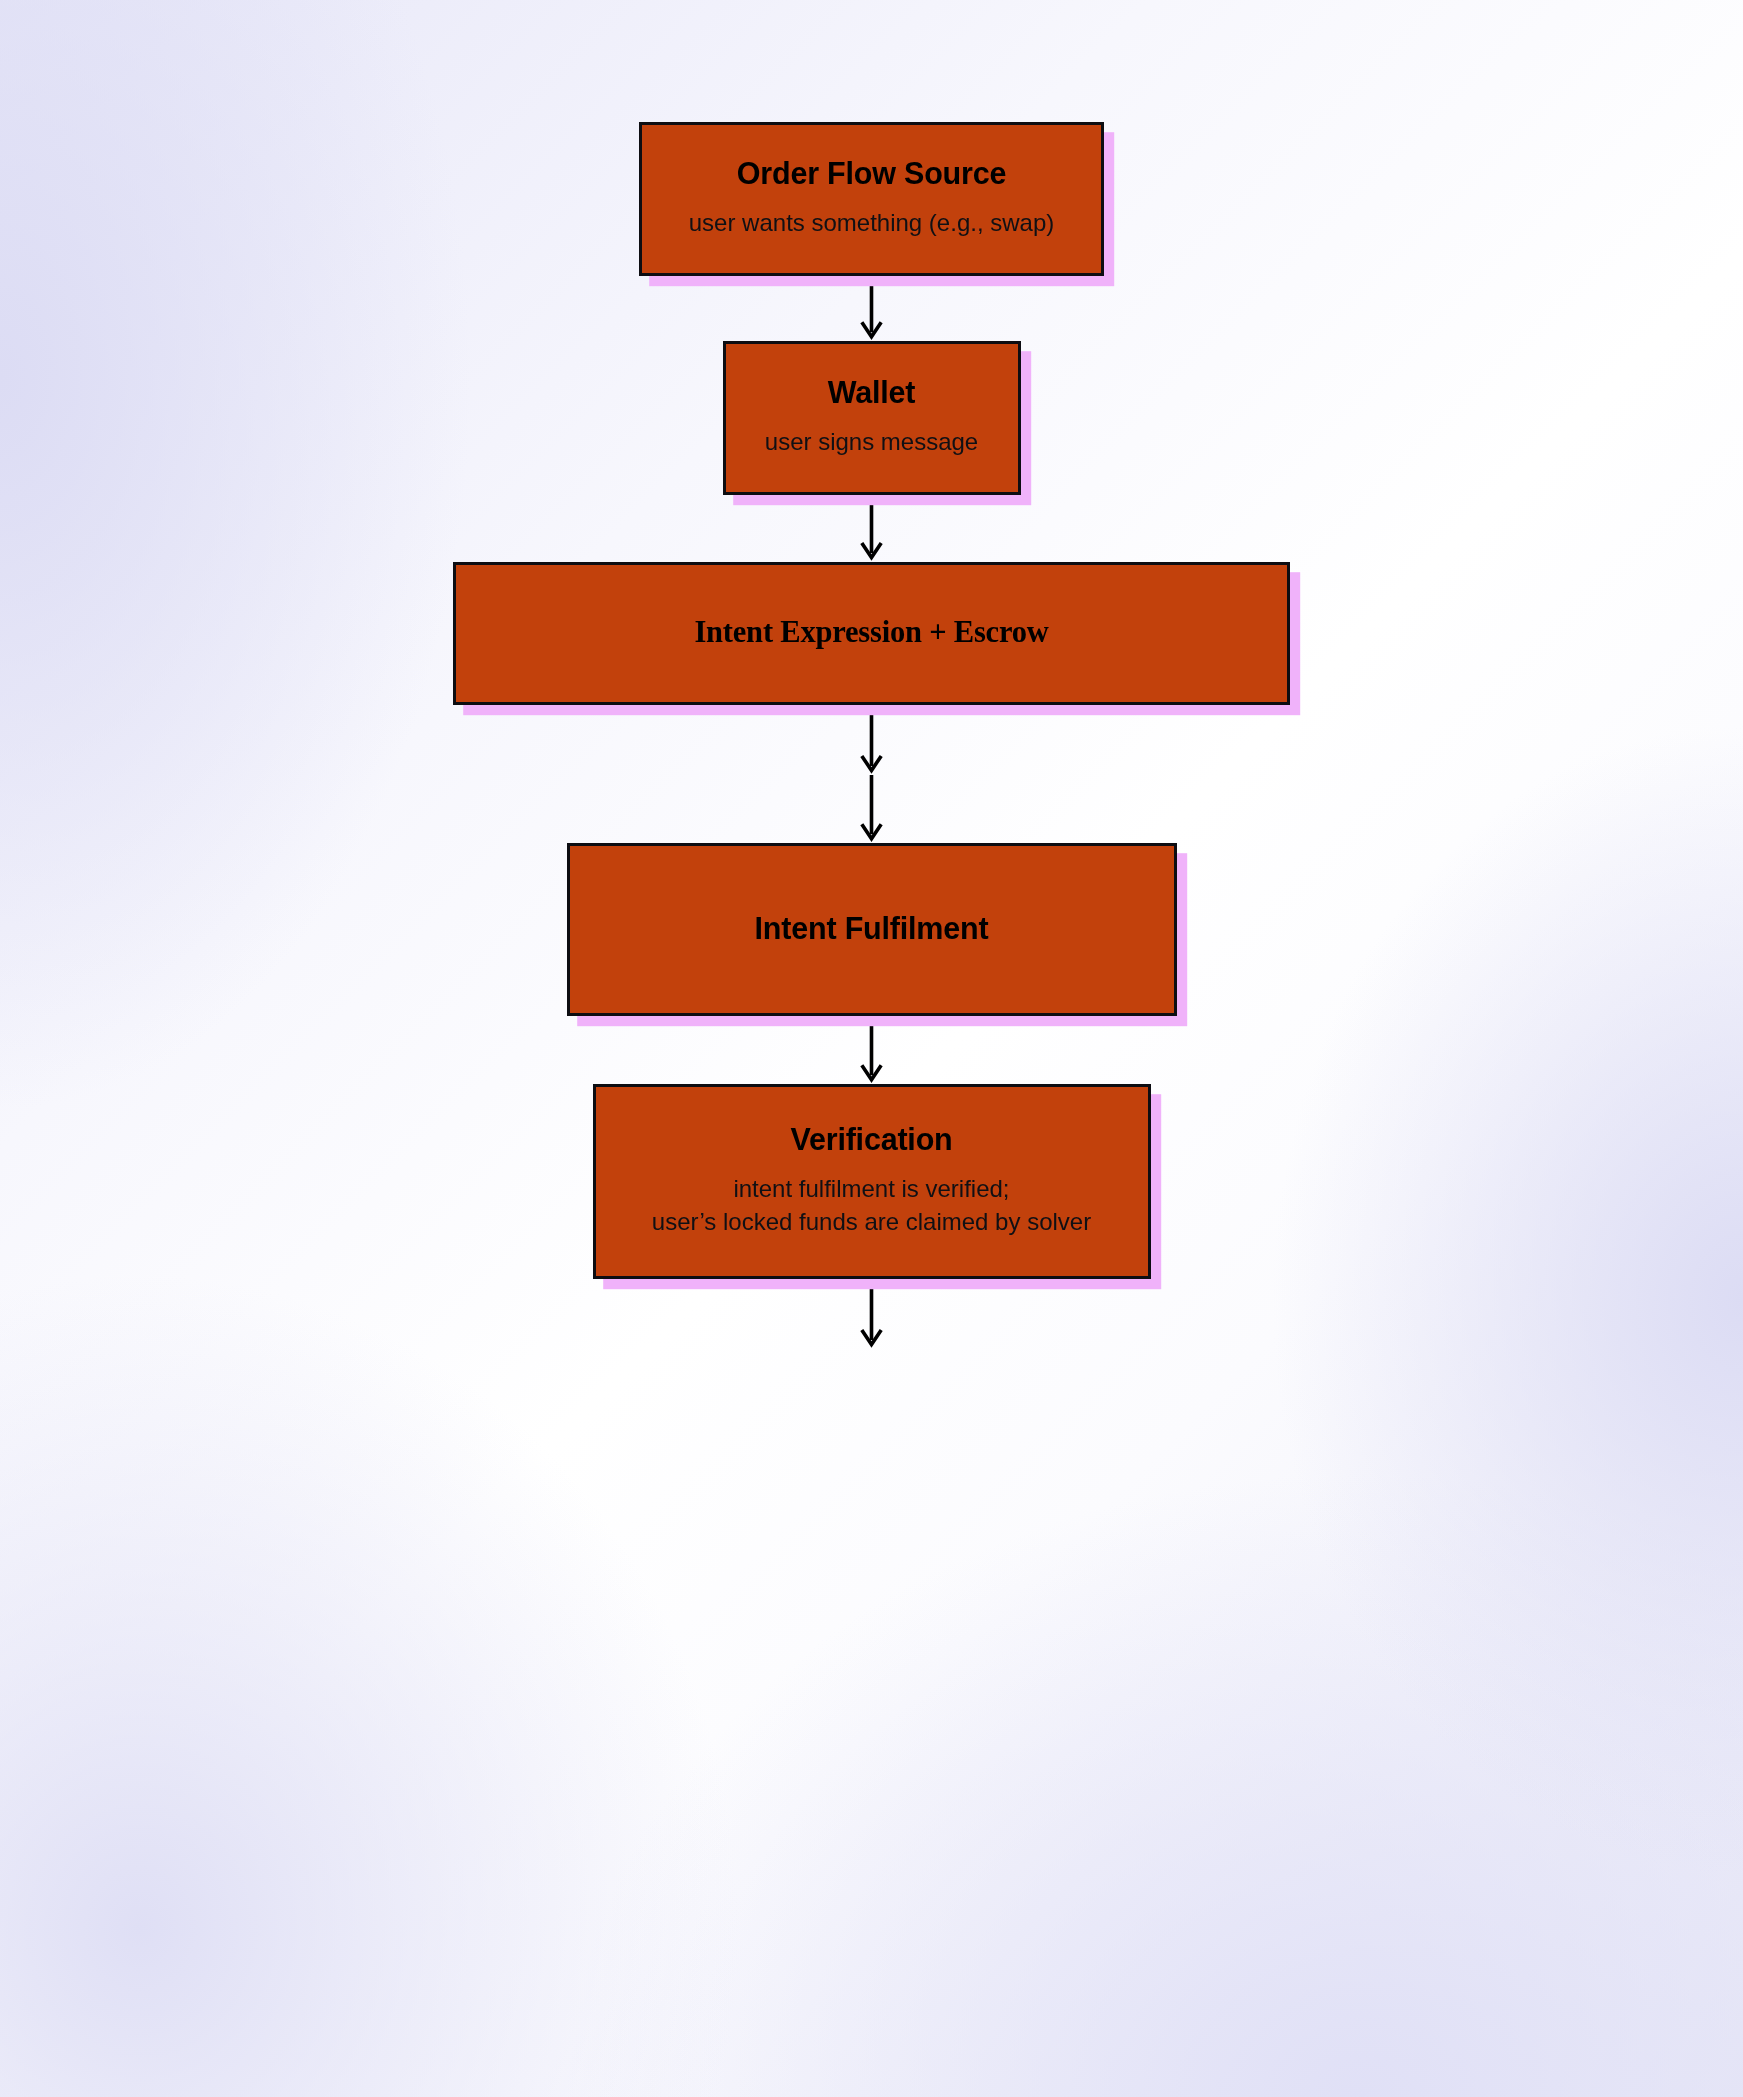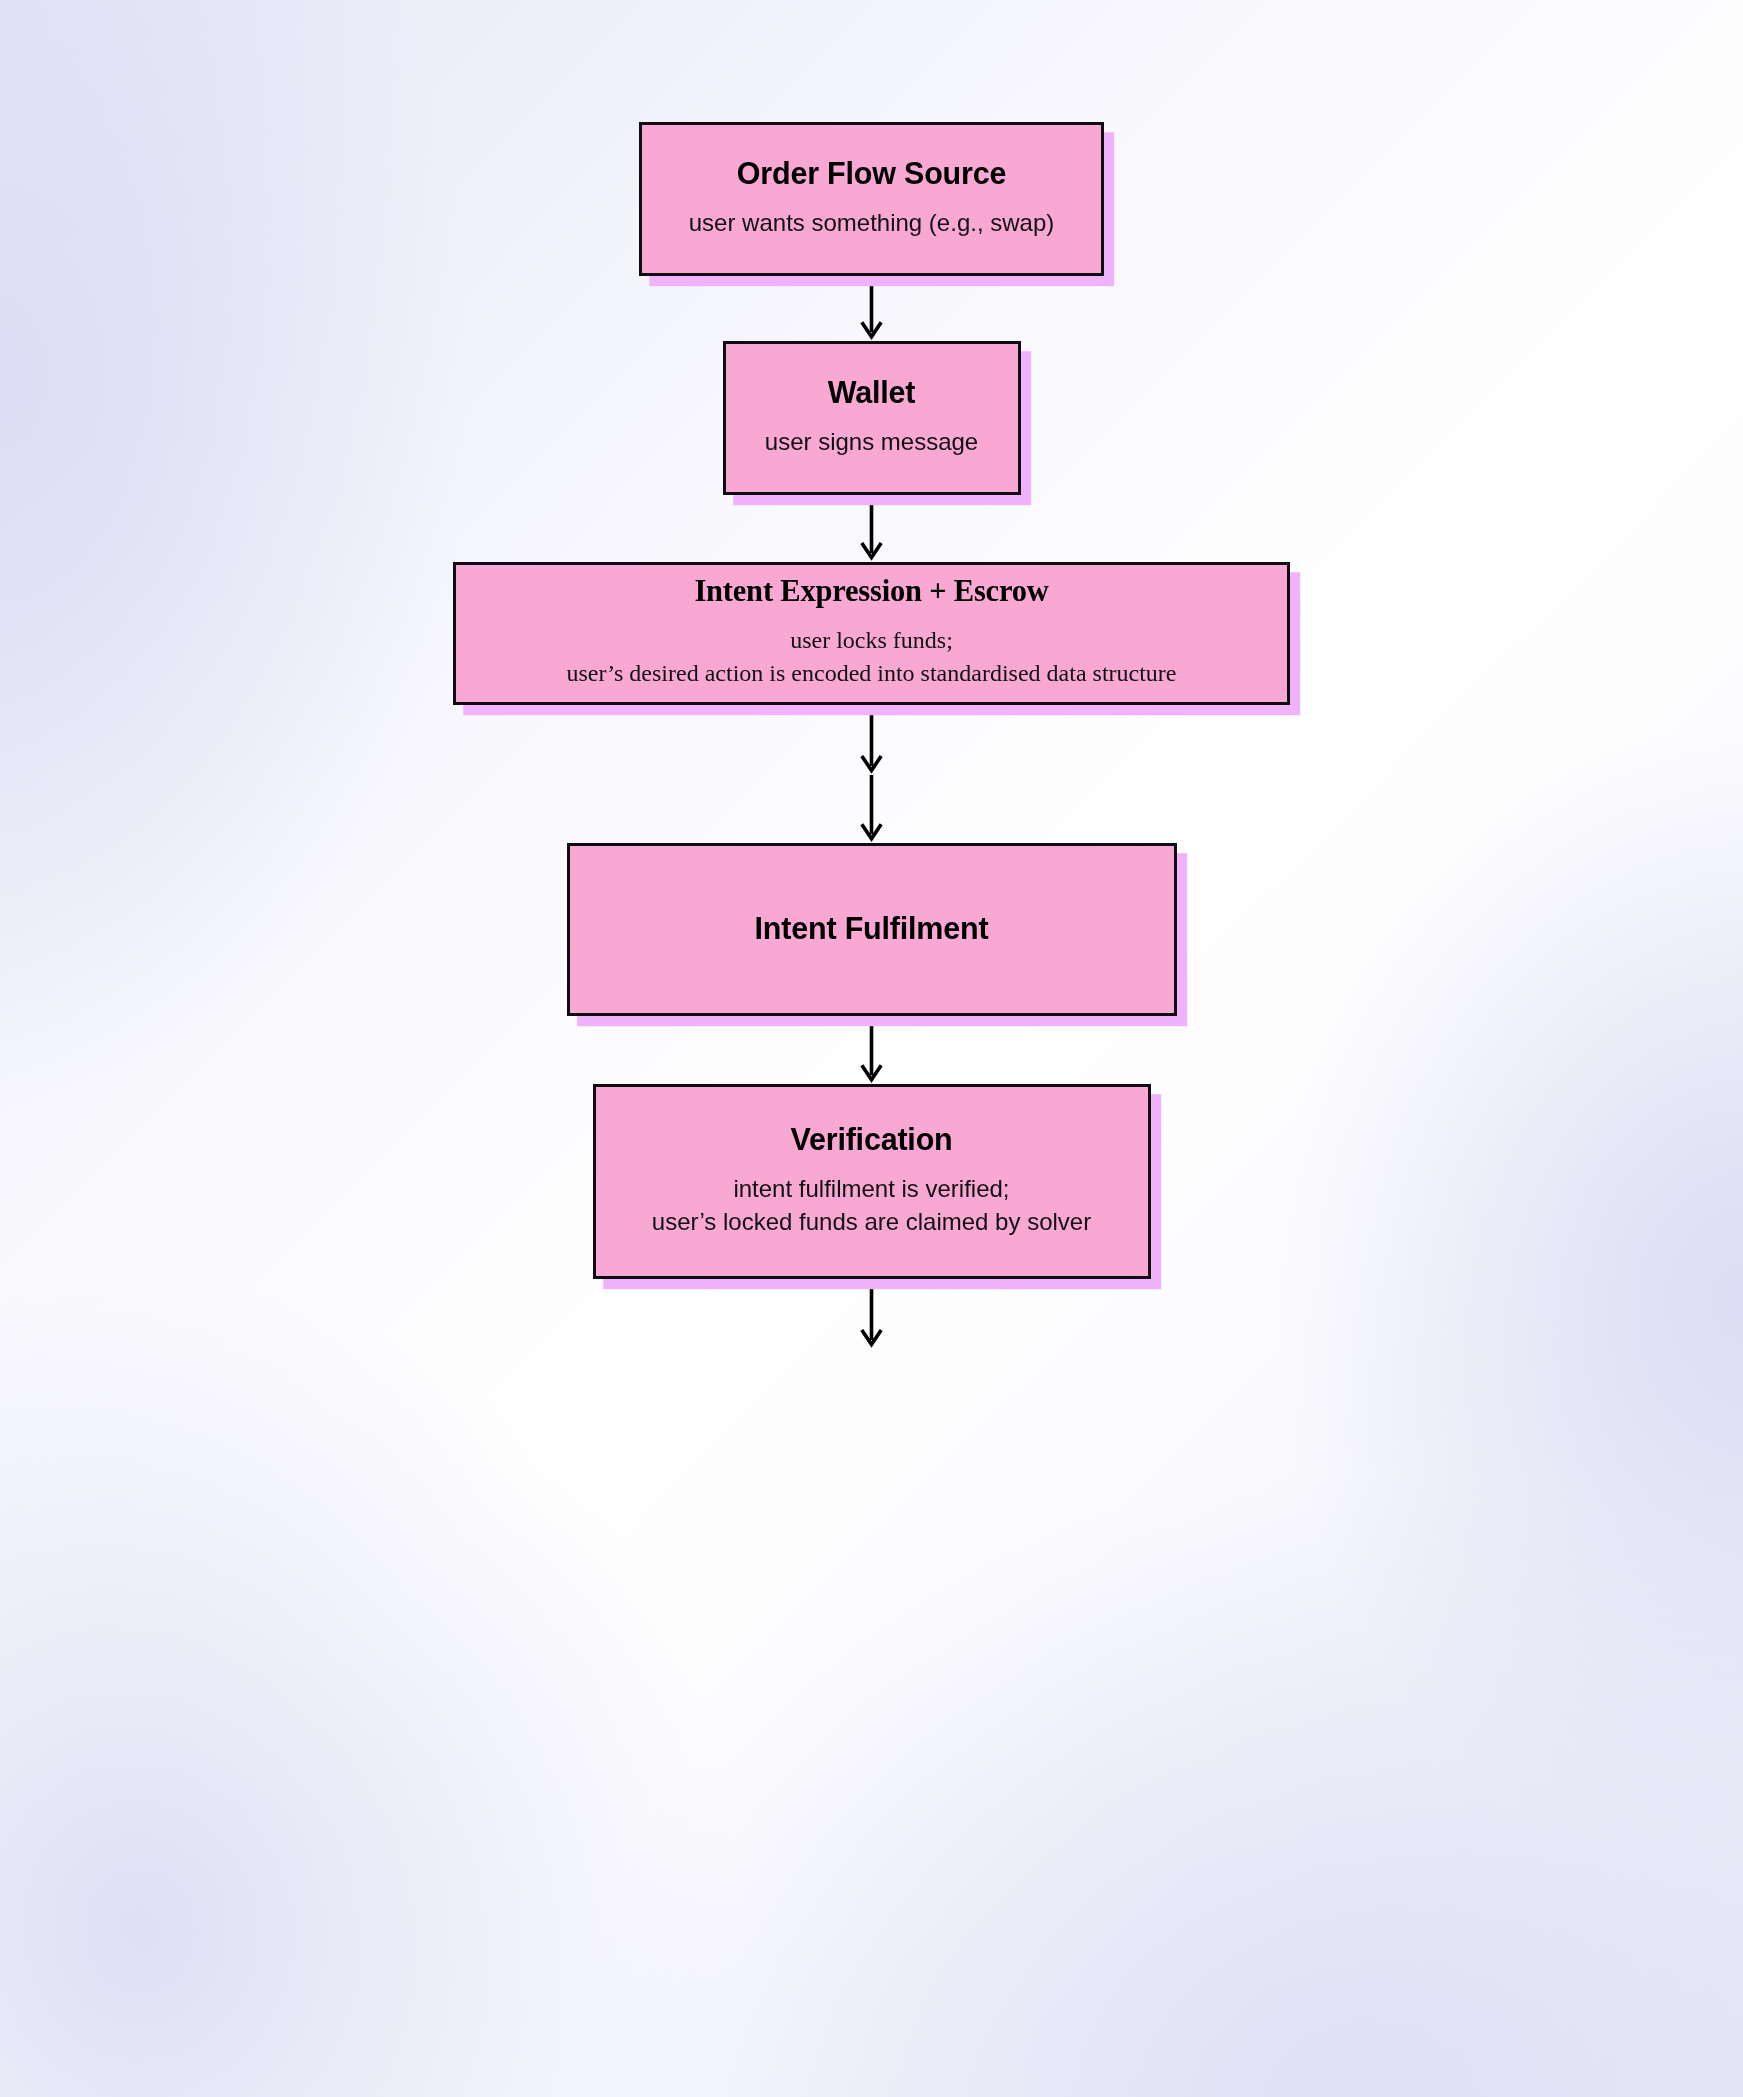--- a/index.html
+++ b/index.html
@@ -40,21 +40,21 @@
   
   .node-wrap {
     position: relative;
     display: flex;
     justify-content: center;
     width: 100%;
   }
 
   .node {
     position: relative;
-    background: #f9a8d4;
+    background: #c2410c;
     border: 3.6px solid #0d0d12;
     display: flex;
     flex-direction: column;
     align-items: center;
     justify-content: center;
     text-align: center;
     z-index: 2;
     box-shadow: 10.2px 10.2px 0 0 #f0b2fa;
     padding: 19px 32px 22px 32px;
   }
@@ -137,22 +137,20 @@
     <div class="arrow a-2">
       <svg width="29" height="67" viewBox="0 0 40 92">
         <line x1="20" y1="0" x2="20" y2="80" stroke="#000000" stroke-width="5"></line>
         <polyline points="8,68 20,86 32,68" fill="none" stroke="#000000" stroke-width="5" stroke-linecap="square" stroke-linejoin="miter"></polyline>
       </svg>
     </div>
 
     <div class="node-wrap">
       <div class="node n-intent-expression">
         <div class="node-title">Intent Expression + Escrow</div>
-        <div class="node-desc">user locks funds;
-user’s desired action is encoded into standardised data structure</div>
       </div>
     </div>
 
     <div class="arrow a-3">
       <svg width="29" height="70" viewBox="0 0 40 96">
         <line x1="20" y1="0" x2="20" y2="84" stroke="#000000" stroke-width="5"></line>
         <polyline points="8,72 20,90 32,72" fill="none" stroke="#000000" stroke-width="5" stroke-linecap="square" stroke-linejoin="miter"></polyline>
       </svg>
     </div>
 

